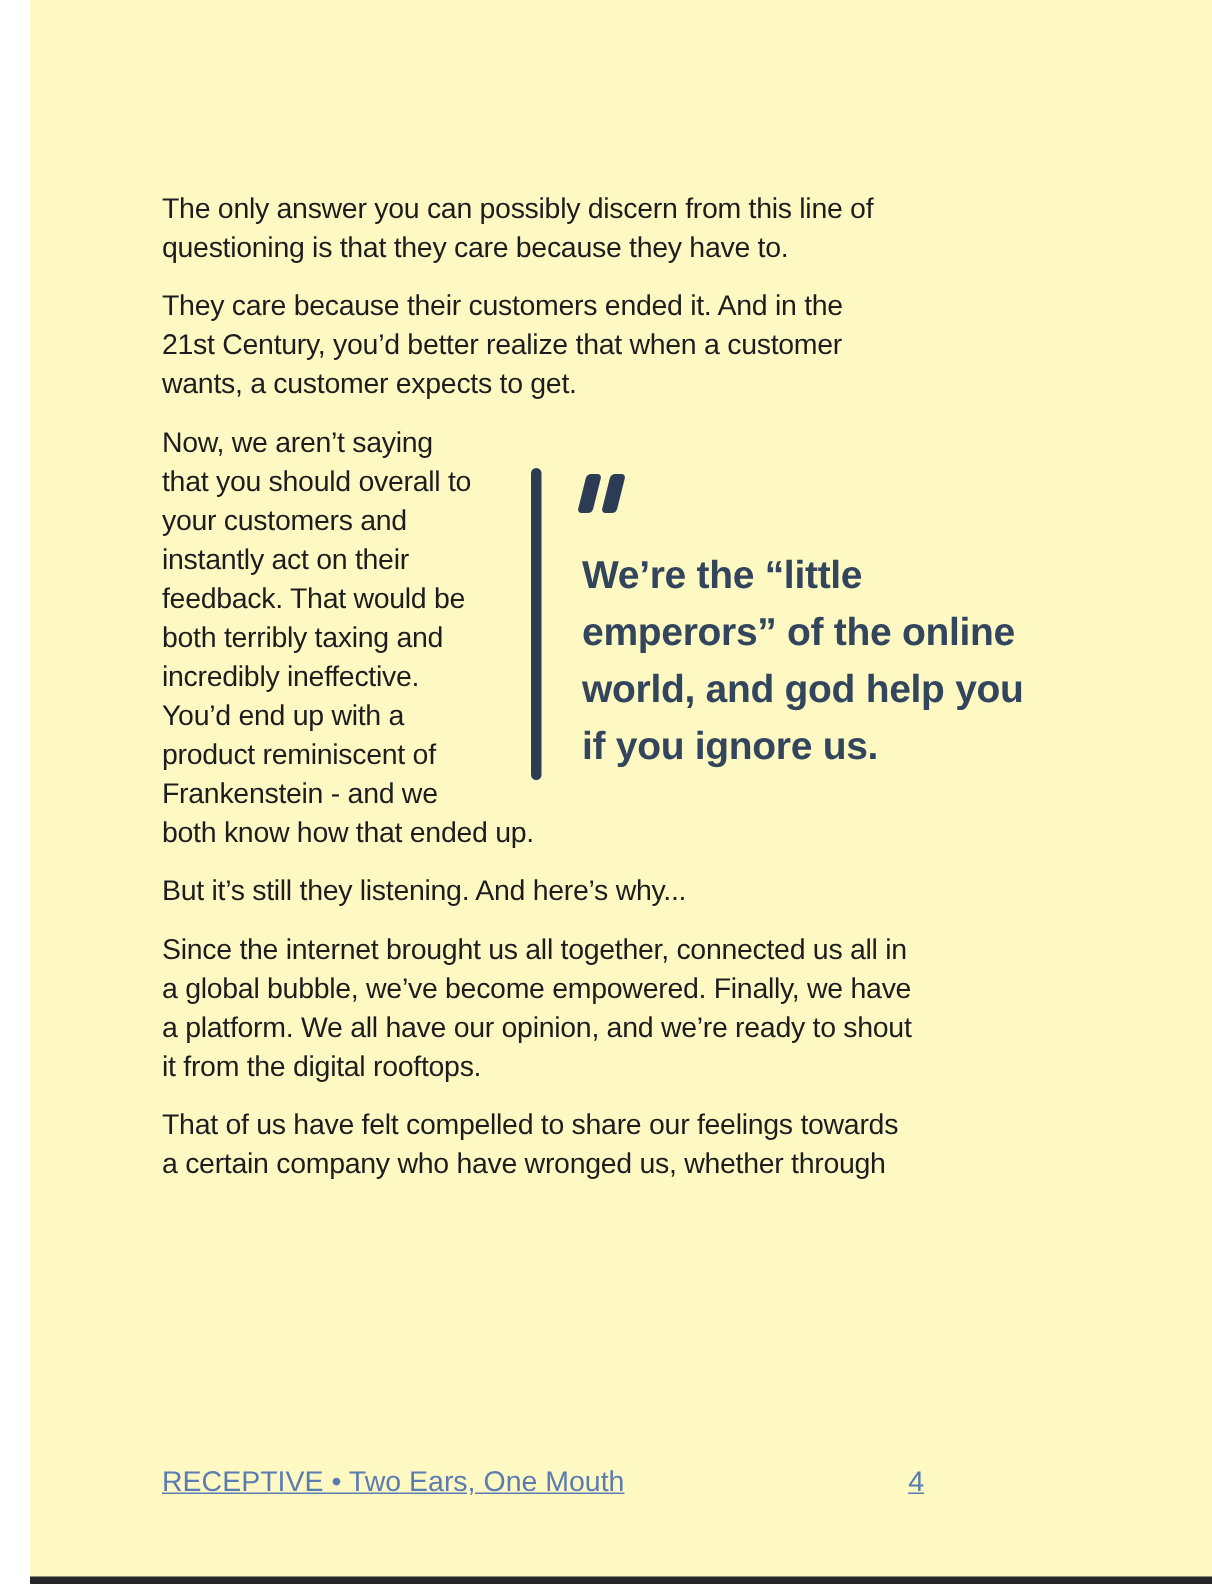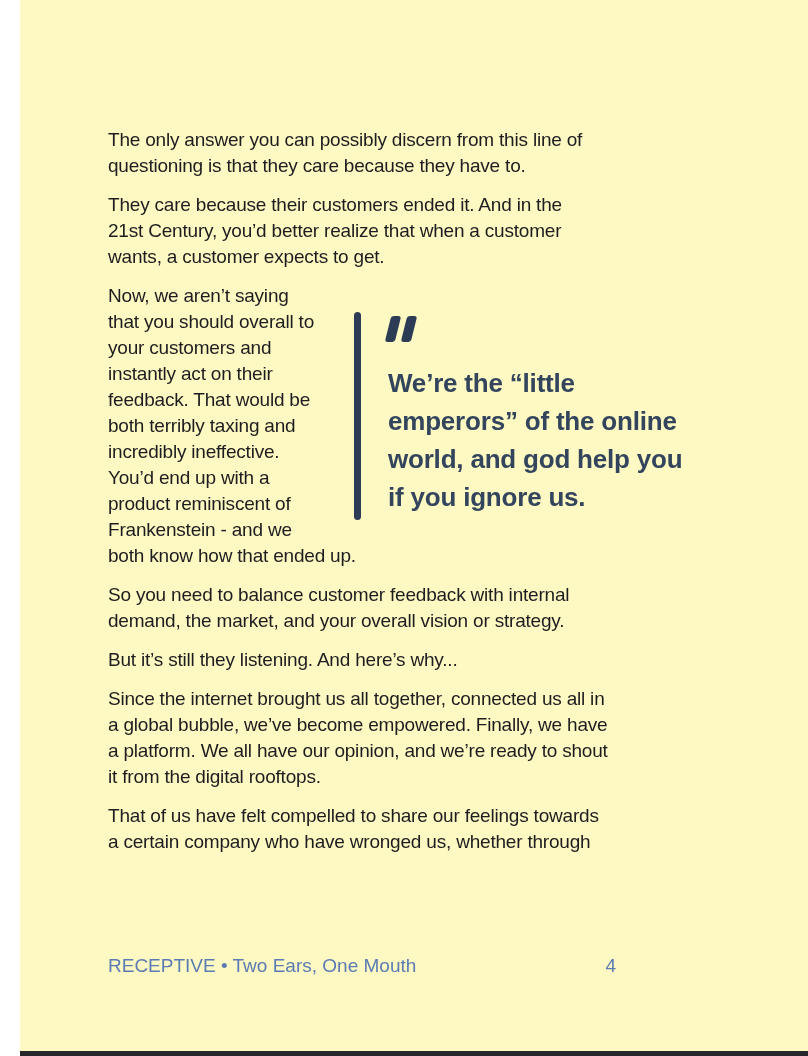--- a/index.html
+++ b/index.html
@@ -68,28 +68,29 @@
     line-height: 38px;
     font-weight: 700;
     letter-spacing: -0.2px;
     color: #32455c;
     white-space: pre-line;
     width: 330px;
   }
   .footer {
     position: absolute;
     left: 88px;
-    top: 953px;
+    top: 976px;
     width: 524px;
     display: flex;
     justify-content: space-between;
     align-items: center;
     font-size: 19px;
     line-height: 26px;
     color: #5a7cb2;
+    text-decoration: underline;
   }
   .footer .page-num { padding-right: 16px; }
   .bottom-bar {
     position: absolute;
     left: 0;
     bottom: 0;
     width: 100%;
     height: 5px;
     background: #27272b;
   }
@@ -120,22 +121,20 @@
 that you should overall to
 your customers and
 instantly act on their
 feedback. That would be
 both terribly taxing and
 incredibly ineffective.
 You’d end up with a
 product reminiscent of
 Frankenstein - and we
 both know how that ended up.</span></p>
-    <p class="body-para">So you need to balance customer feedback with internal
-demand, the market, and your overall vision or strategy.</p>
     <p class="body-para">But it’s still they listening. And here’s why...</p>
     <p class="body-para">Since the internet brought us all together, connected us all in
 a global bubble, we’ve become empowered. Finally, we have
 a platform. We all have our opinion, and we’re ready to shout
 it from the digital rooftops.</p>
     <p class="body-para">That of us have felt compelled to share our feelings towards
 a certain company who have wronged us, whether through</p>
   </div>
 
   <div class="footer">

